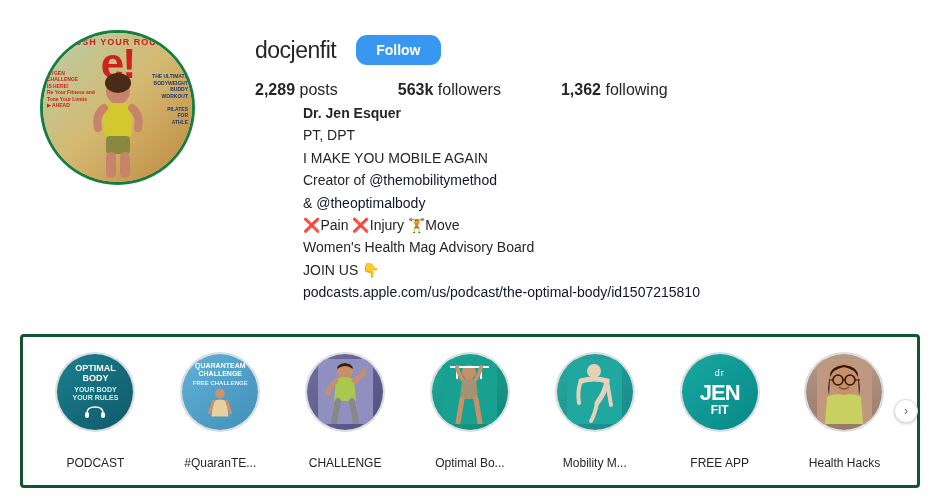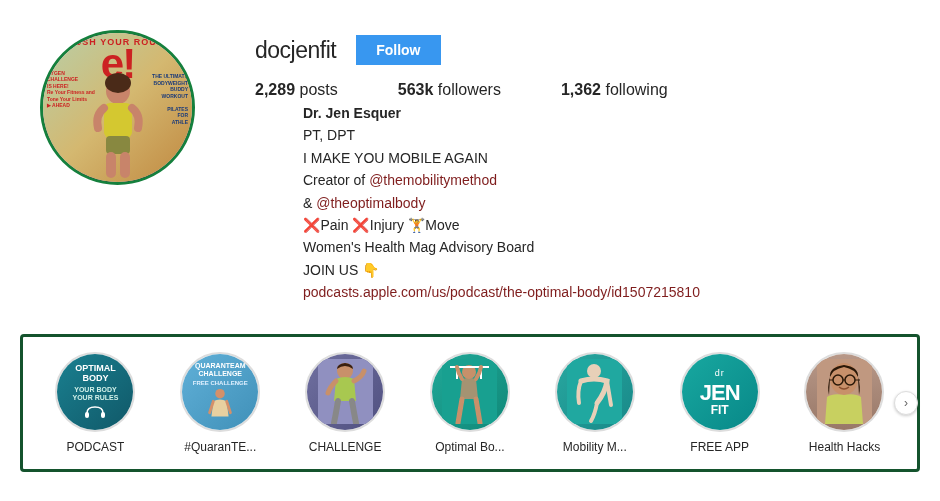--- a/index.html
+++ b/index.html
@@ -106,21 +106,21 @@
       font-size: 23px;
       font-weight: 300;
       color: #262626;
       letter-spacing: -0.5px;
     }
 
     .follow-btn {
       background: #3897f0;
       color: #fff;
       border: none;
-      border-radius: 0;
+      border-radius: 11px;
       padding: 7px 20px;
       font-size: 14px;
       font-weight: 600;
       cursor: pointer;
     }
 
     .stats-row {
       display: flex;
       gap: 60px;
       margin-bottom: 3px;
@@ -140,21 +140,21 @@
       line-height: 1.6;
       color: #262626;
       margin-left: 48px;
     }
 
     .bio-section .name {
       font-weight: 700;
     }
 
     .bio-section .link {
-      color: #7f1d1d;
+      color: #0f172a;
       text-decoration: none;
     }
 
     .highlights-outer {
       border: 3px solid #14532d;
       margin: 10px 20px;
       border-radius: 4px;
       padding: 15px 10px;
       position: relative;
     }
@@ -191,20 +191,21 @@
     }
 
     .highlight-label {
       font-size: 12px;
       color: #262626;
       text-align: center;
       max-width: 90px;
       overflow: hidden;
       text-overflow: ellipsis;
       white-space: nowrap;
+      margin-top: 16px;
     }
 
     .next-arrow {
       position: absolute;
       right: -1px;
       top: 50%;
       transform: translateY(-50%);
       width: 24px;
       height: 24px;
       background: #fff;

